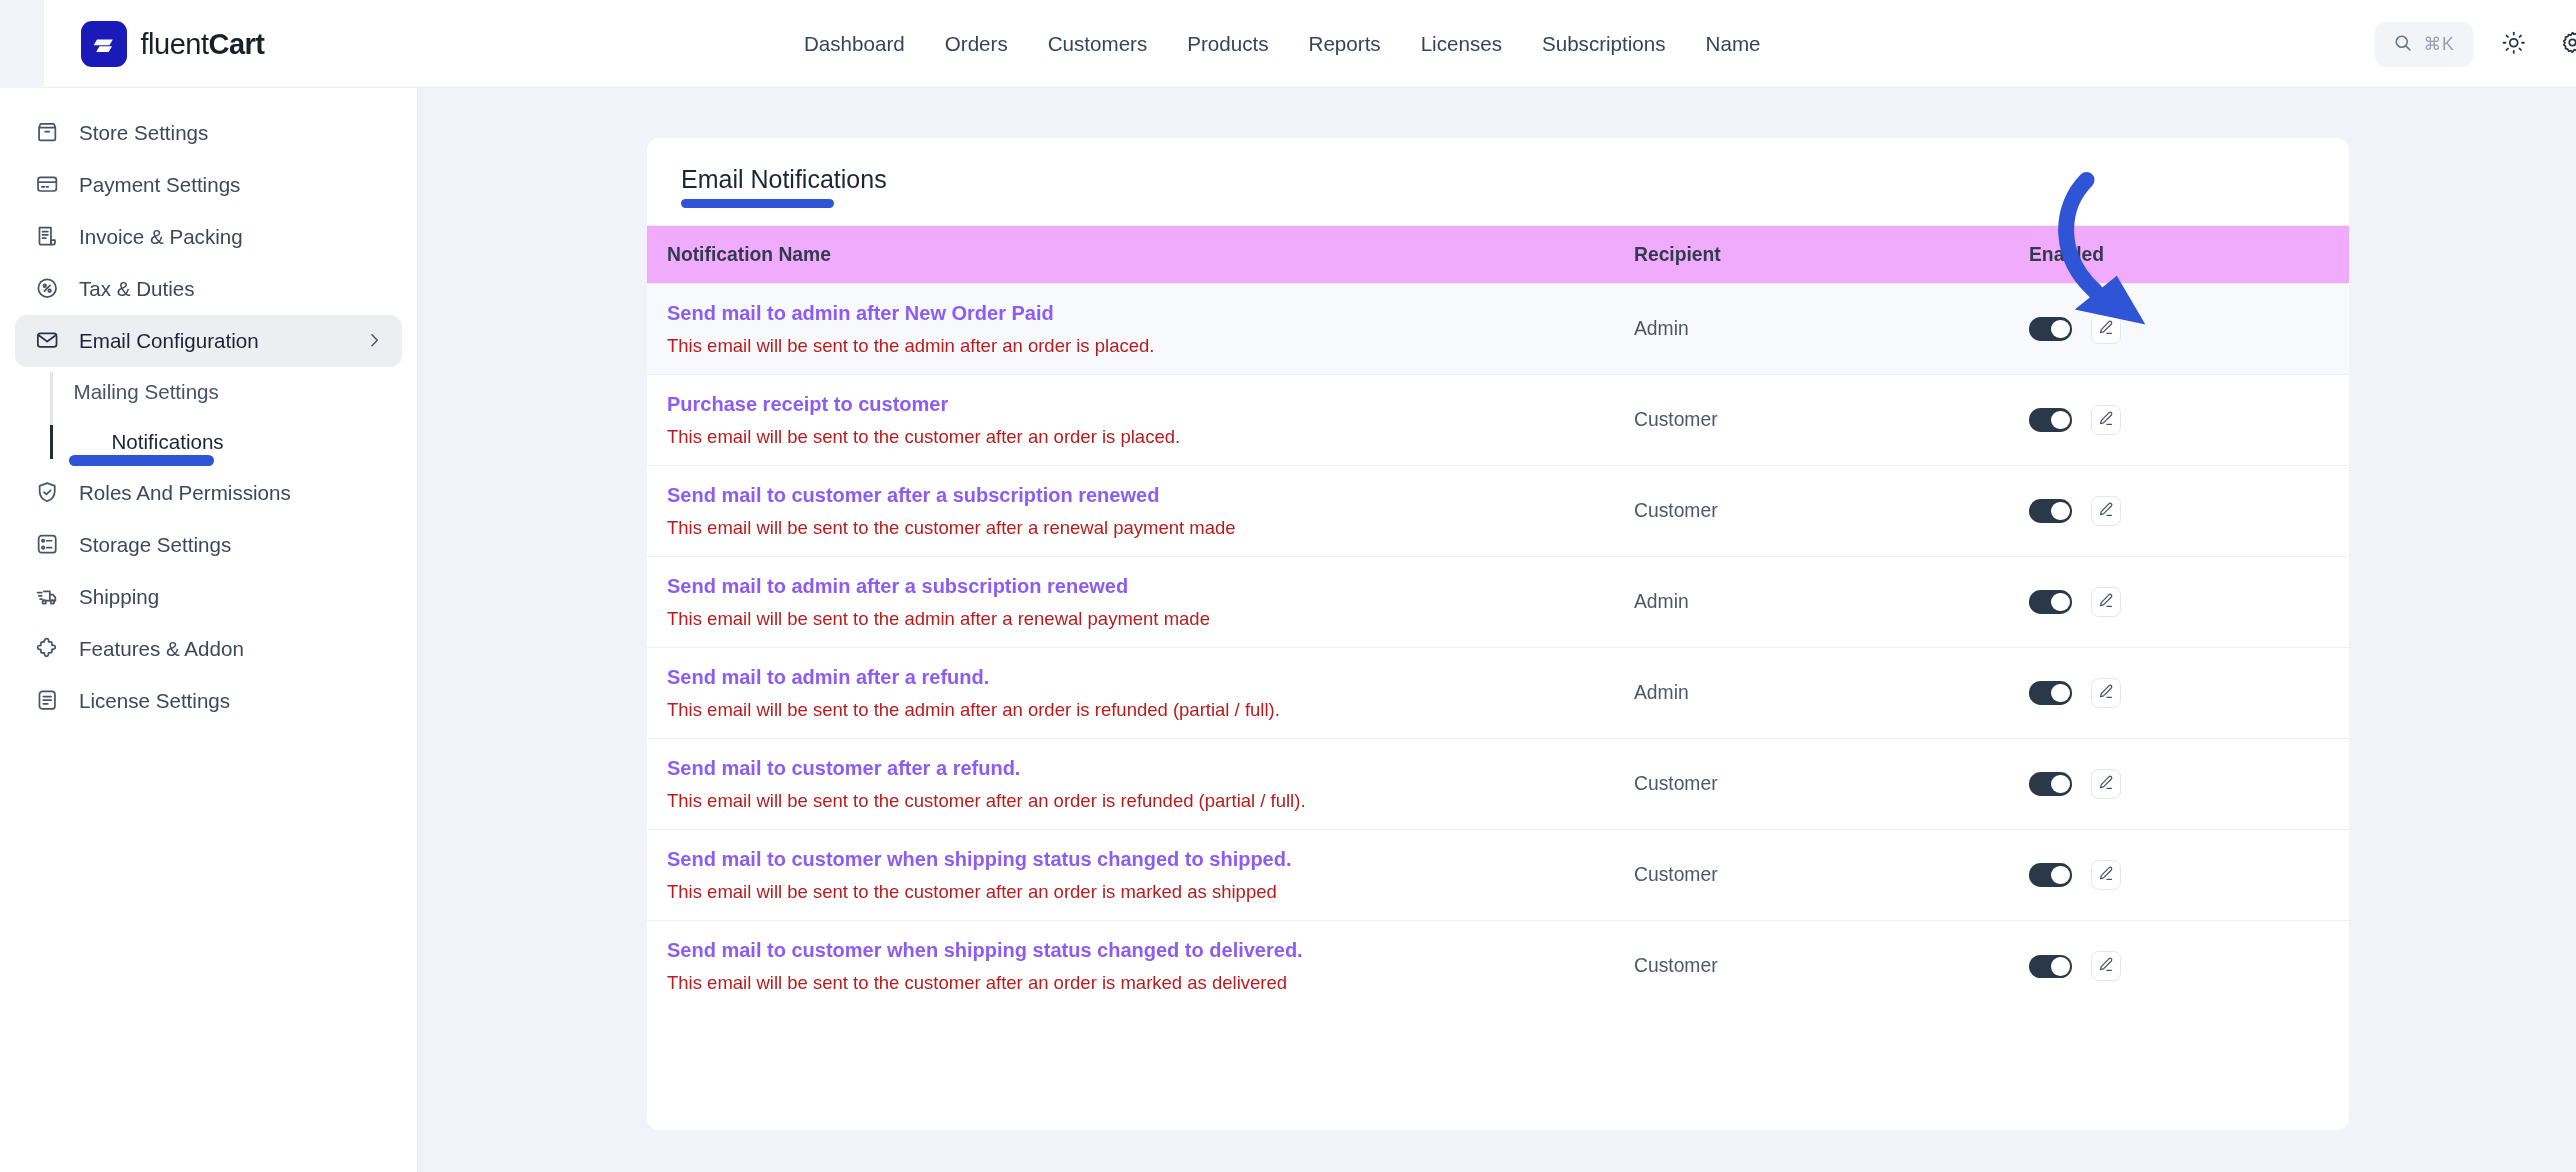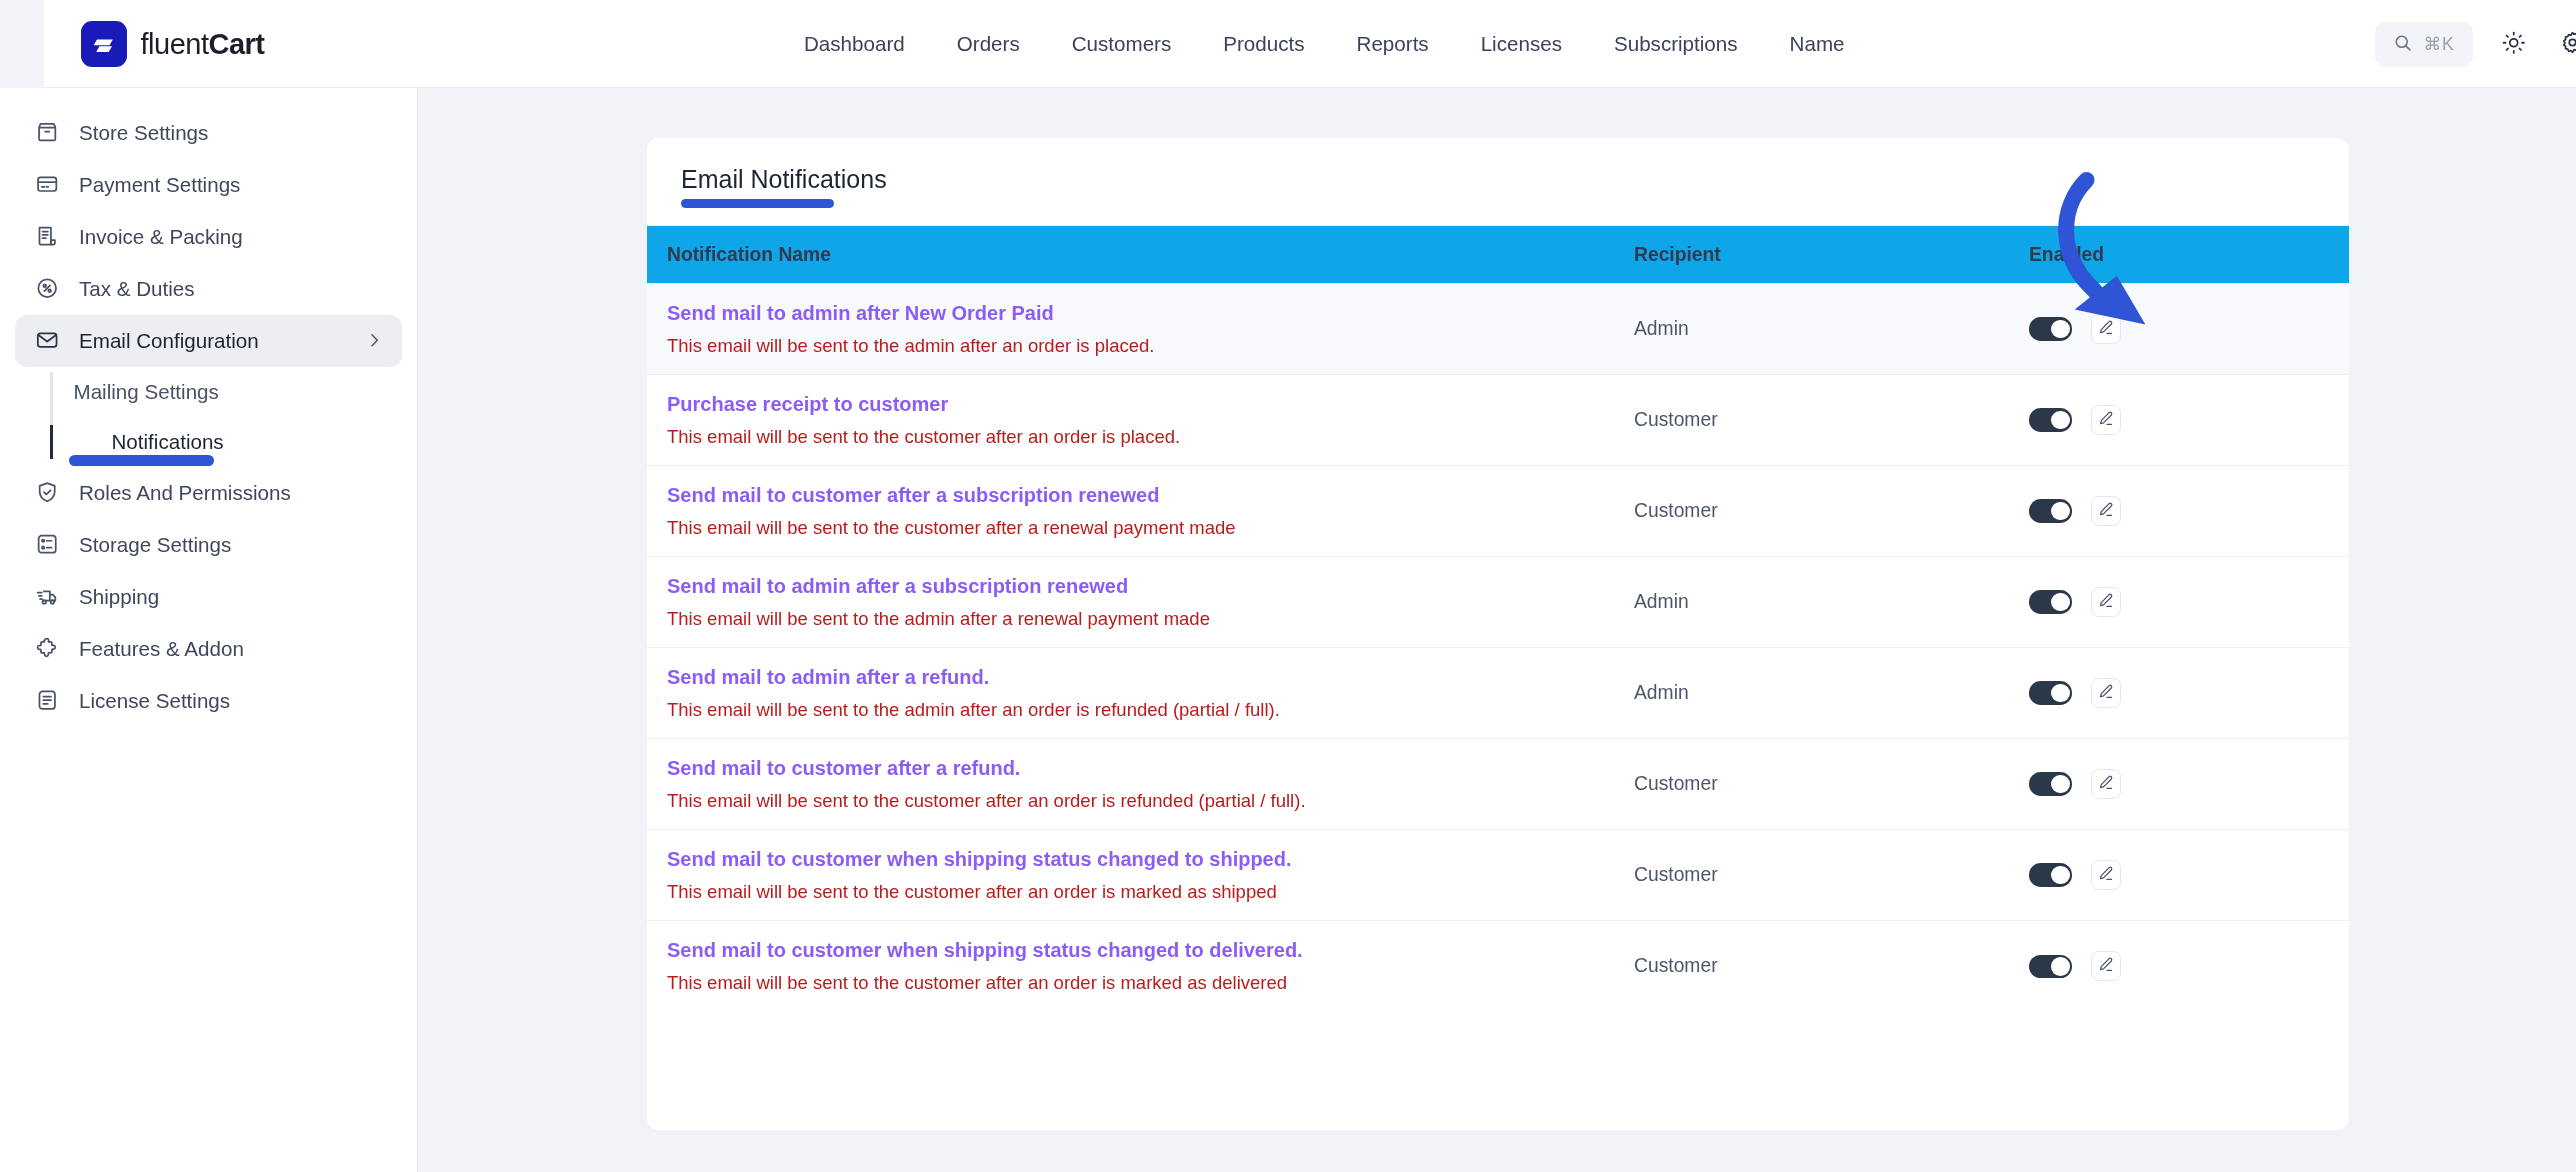--- a/index.html
+++ b/index.html
@@ -29,21 +29,21 @@
   }
   .brand-name {
     font-size: 29px; color: #1b1f2a; letter-spacing: -0.5px;
     white-space: nowrap;
   }
   .brand-name .b-light { font-weight: 300; }
   .brand-name .b-bold { font-weight: 700; }
 
   .mainnav {
     position: absolute; left: 740px; top: 0; height: 88px;
-    display: flex; align-items: center; gap: 12px;
+    display: flex; align-items: center; gap: 0;
   }
   .mainnav a {
     font-size: 20.6px; color: #3b435a; font-weight: 400;
     text-decoration: none; padding: 8.4px 20px; white-space: nowrap;
   }
 
   .topright {
     position: absolute; right: 29px; top: 0; height: 88px;
     display: flex; align-items: center; gap: 22px;
   }
@@ -120,21 +120,21 @@
     font-size: 25px; color: #1d2433; font-weight: 500;
     position: relative; display: inline-block; padding-bottom: 3.4px;
   }
   .title-underline {
     position: absolute; left: 0; bottom: -10px;
     width: 153px; height: 9.2px; border-radius: 5px; background: #2f54d6;
   }
 
   table.ntable { width: 100%; border-collapse: collapse; table-layout: fixed; }
   table.ntable th {
-    background: #0ea5e9;
+    background: #f0abfc;
     border-top: 0.8px solid #ecedf2;
     border-bottom: 0.8px solid #ecedf2;
     font-size: 19.3px; color: #323a4d; font-weight: 700;
     text-align: left; height: 58px; padding: 0 0 0 20px;
   }
   th.col-name { width: 967px; padding-left: 34px; }
   th.col-recipient { width: 395px; }
   th.col-enabled { width: 340px; padding-left: 113px; }
 
   table.ntable td {

